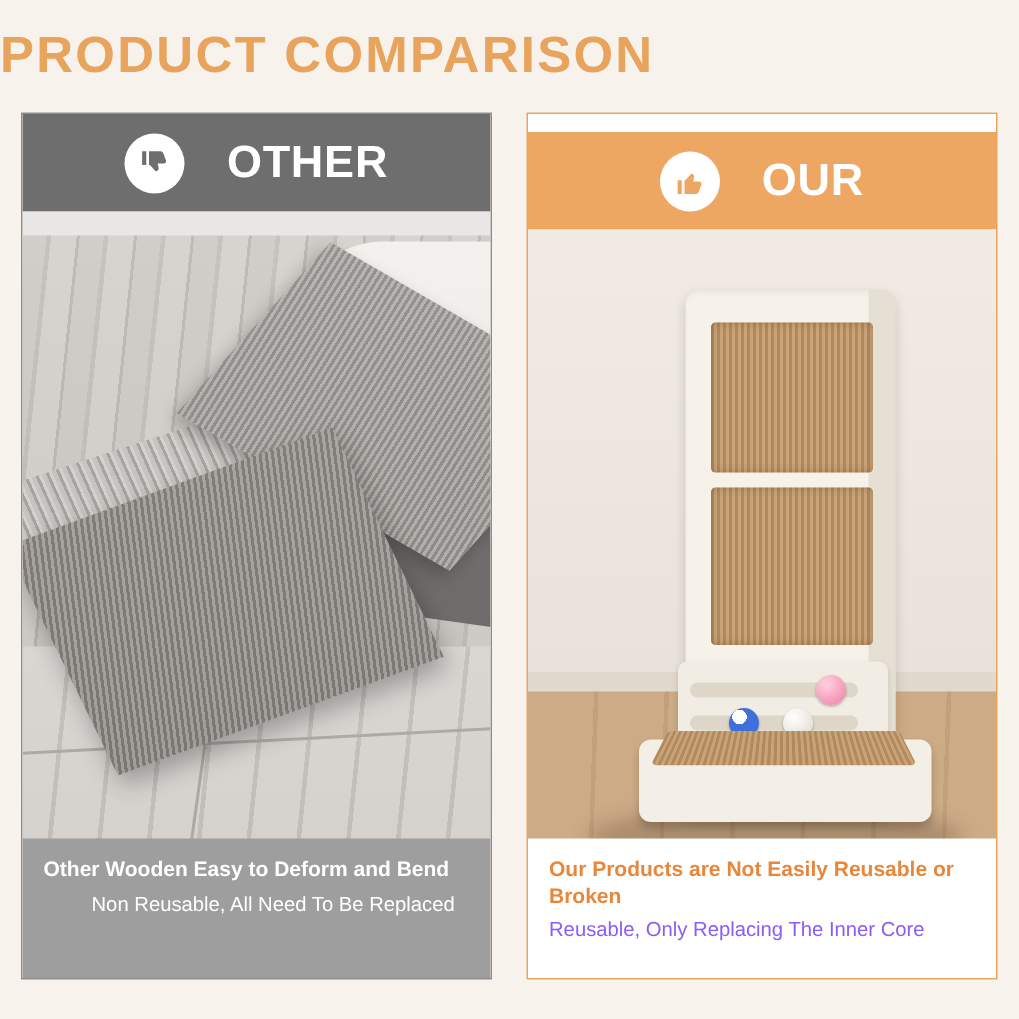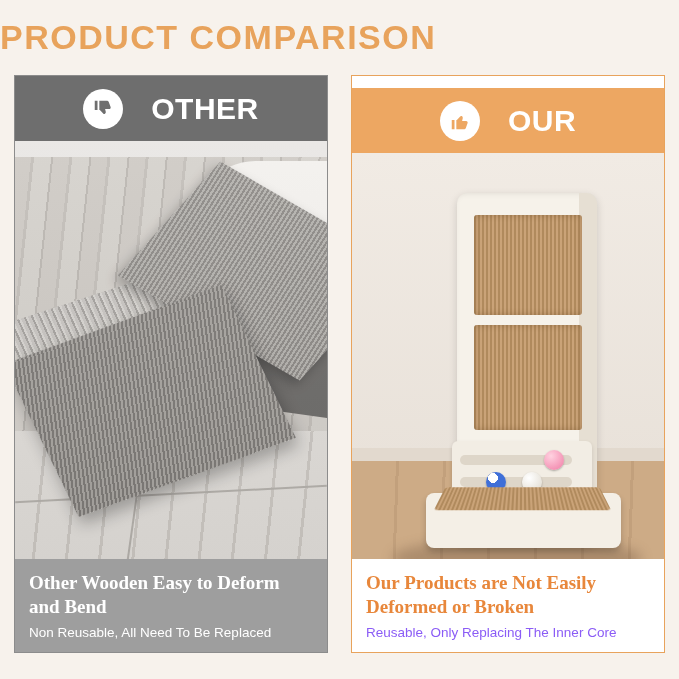--- a/index.html
+++ b/index.html
@@ -276,34 +276,33 @@
     position: absolute;
     left: 0; bottom: 0;
     width: 100%;
     height: 93px;
     padding: 12px 14px 10px 14px;
   }
   .panel.left .caption  { background: #9e9e9e; }
   .panel.right .caption { background: #ffffff; }
 
   .cap-main {
-    font-size: 19px;
+    font-size: 14px;
     font-weight: bold;
     line-height: 1.26;
-    font-family: Liberation Serif, serif;
   }
   .panel.left .cap-main  { color: #ffffff; }
   .panel.right .cap-main { color: #e8873b; }
 
   .cap-sub {
     margin-top: 6px;
     font-size: 13.5px;
     line-height: 1.2;
   }
-  .panel.left .cap-sub  { color: #ffffff; }
+  .panel.left .cap-sub  { color: #ffffff; margin-left: 32px; }
   .panel.right .cap-sub { color: #8b5cf6; }
 </style>
 </head>
 <body>
 
 <div id="page">
 
   <div class="title">PRODUCT COMPARISON</div>
 
   <div class="panel left">
@@ -370,18 +369,18 @@
           <span class="ball ball-white" style="left:70px; top:31px"></span>
           <span class="ball ball-blue" style="left:34px; top:31px"></span>
         </div>
 
         <div class="r-base"></div>
         <div class="r-base-pad"></div>
       </div>
     </div>
 
     <div class="caption">
-      <div class="cap-main">Our Products are Not Easily Deformed or Broken</div>
+      <div class="cap-main">Our Products are Not Easily Reusable or Broken</div>
       <div class="cap-sub">Reusable, Only Replacing The Inner Core</div>
     </div>
   </div>
 
 </div>
 
 </body></html>

